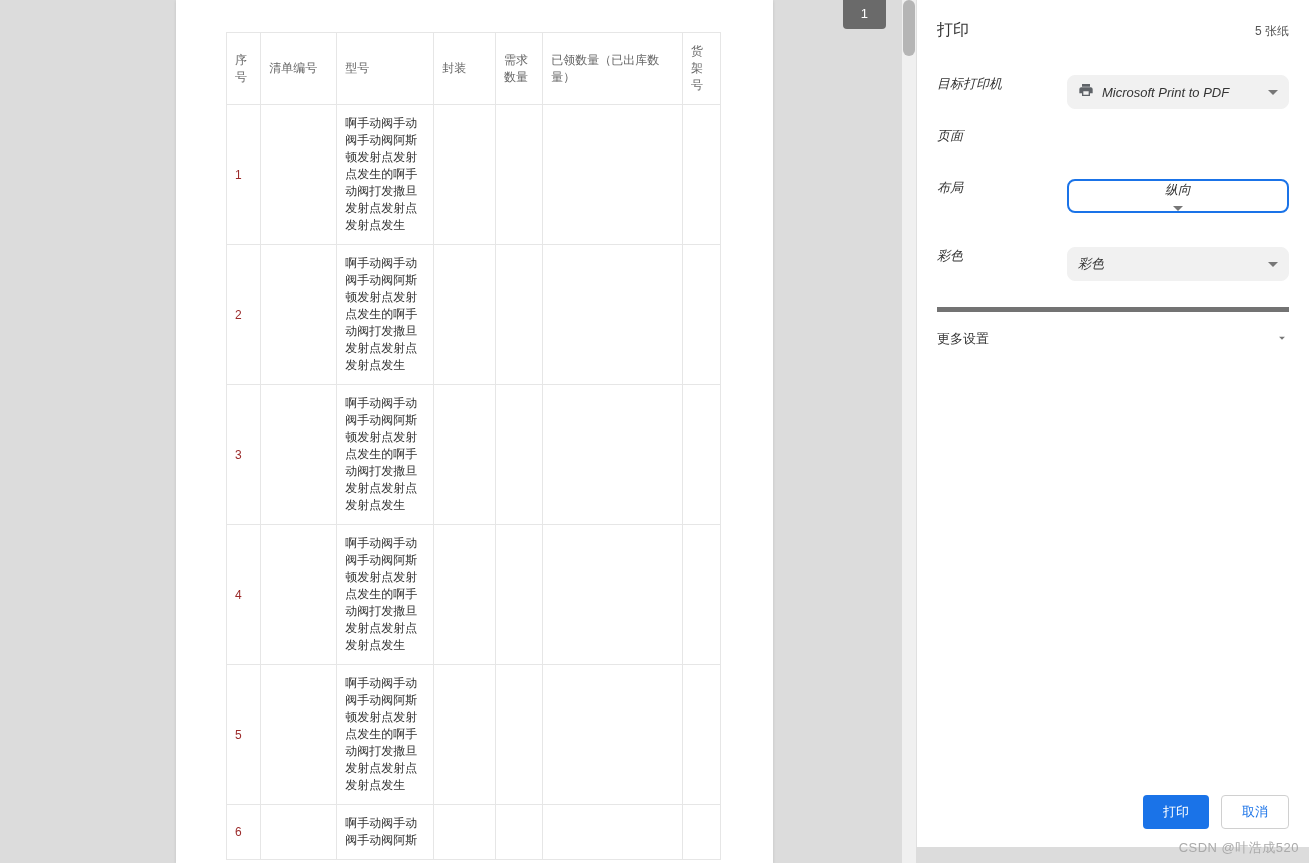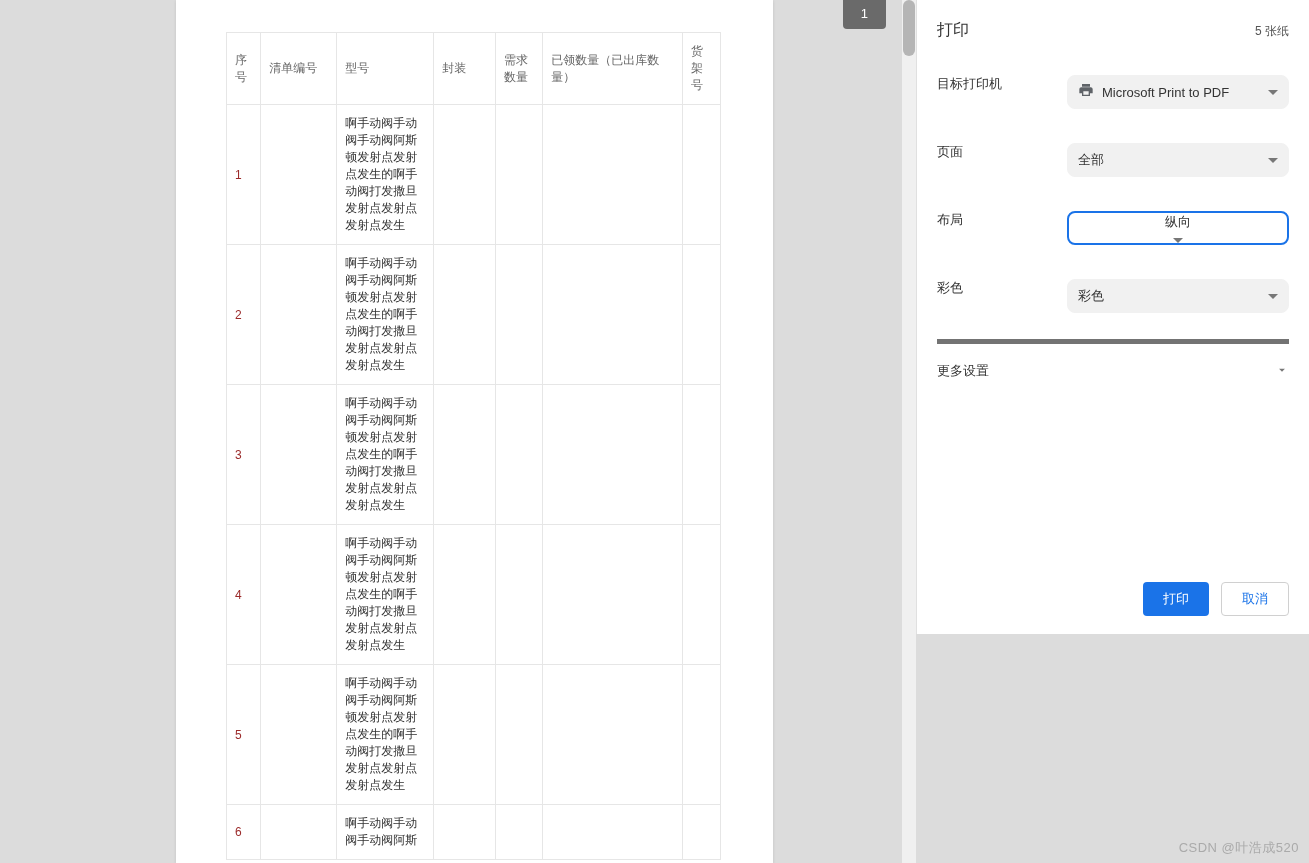--- a/index.html
+++ b/index.html
@@ -16,27 +16,27 @@
 .tbl th { background: #fff; color: #666; font-weight: 400; white-space: normal; }
 .tbl td.seq { color: #9b2a2a; }
 .col-seq { width: 28px; }
 .col-code { width: 64px; }
 .col-model { width: 82px; }
 .col-pkg { width: 52px; }
 .col-req { width: 40px; }
 .col-got { width: 118px; }
 .col-shelf { width: 32px; }
 
-.panel { position: absolute; right: 0; top: 0; width: 393px; height: 634px; background: #fff; border-left: 1px solid #e0e0e0; display: flex; flex-direction: column; }
+.panel { position: absolute; right: 0; top: 0; width: 393px; height: 847px; background: #fff; border-left: 1px solid #e0e0e0; display: flex; flex-direction: column; }
 .panel-body { padding: 20px 20px 0 20px; flex: 1; color: #333; font-size: 13px; }
 .panel-title-row { display: flex; justify-content: space-between; align-items: baseline; margin-bottom: 18px; }
 .panel-title { font-size: 16px; }
 .page-count { font-size: 12px; color: #555; }
 
-.field-row { display: flex; align-items: center; margin-bottom: 18px; }
+.field-row { display: flex; align-items: center; margin-bottom: 18px; font-style: italic; }
 .field-label { width: 130px; color: #333; }
 .select { flex: 1; height: 34px; background: #f1f1f1; border: 1px solid #f1f1f1; border-radius: 8px; display: flex; align-items: center; padding: 0 10px; cursor: pointer; position: relative; justify-content: space-between; margin-top: 16px; }
 .select.active { border: 2px solid #1a73e8; background: #fff; padding: 0 9px; height: 34px; flex-direction: column; }
 .select .icon { font-size: 16px; color: #5f6368; margin-right: 8px; }
 .select .val { flex: 1; color: #333; }
 .caret { width: 0; height: 0; border-left: 5px solid transparent; border-right: 5px solid transparent; border-top: 5px solid #777; }
 
 .more-row { display: flex; justify-content: space-between; align-items: center; padding: 18px 0; cursor: pointer; border-top: 5px solid #737373; margin-top: 26px; }
 .chevron { transform: rotate(0deg); color: #777; }
 
@@ -143,24 +143,20 @@
               <path d="M19 8H5c-1.66 0-3 1.34-3 3v6h4v4h12v-4h4v-6c0-1.66-1.34-3-3-3zM16 19H8v-5h8v5zM18 3H6v4h12V3z"></path>
             </svg>
         </span>
         <span class="val">Microsoft Print to PDF</span>
         <span class="caret"></span>
       </div>
     </div>
 
     <div class="field-row">
       <div class="field-label">页面</div>
-      <div class="select">
-        <span class="val">全部</span>
-        <span class="caret"></span>
-      </div>
     </div>
 
     <div class="field-row">
       <div class="field-label">布局</div>
       <div class="select active">
         <span class="val">纵向</span>
         <span class="caret"></span>
       </div>
     </div>
 

